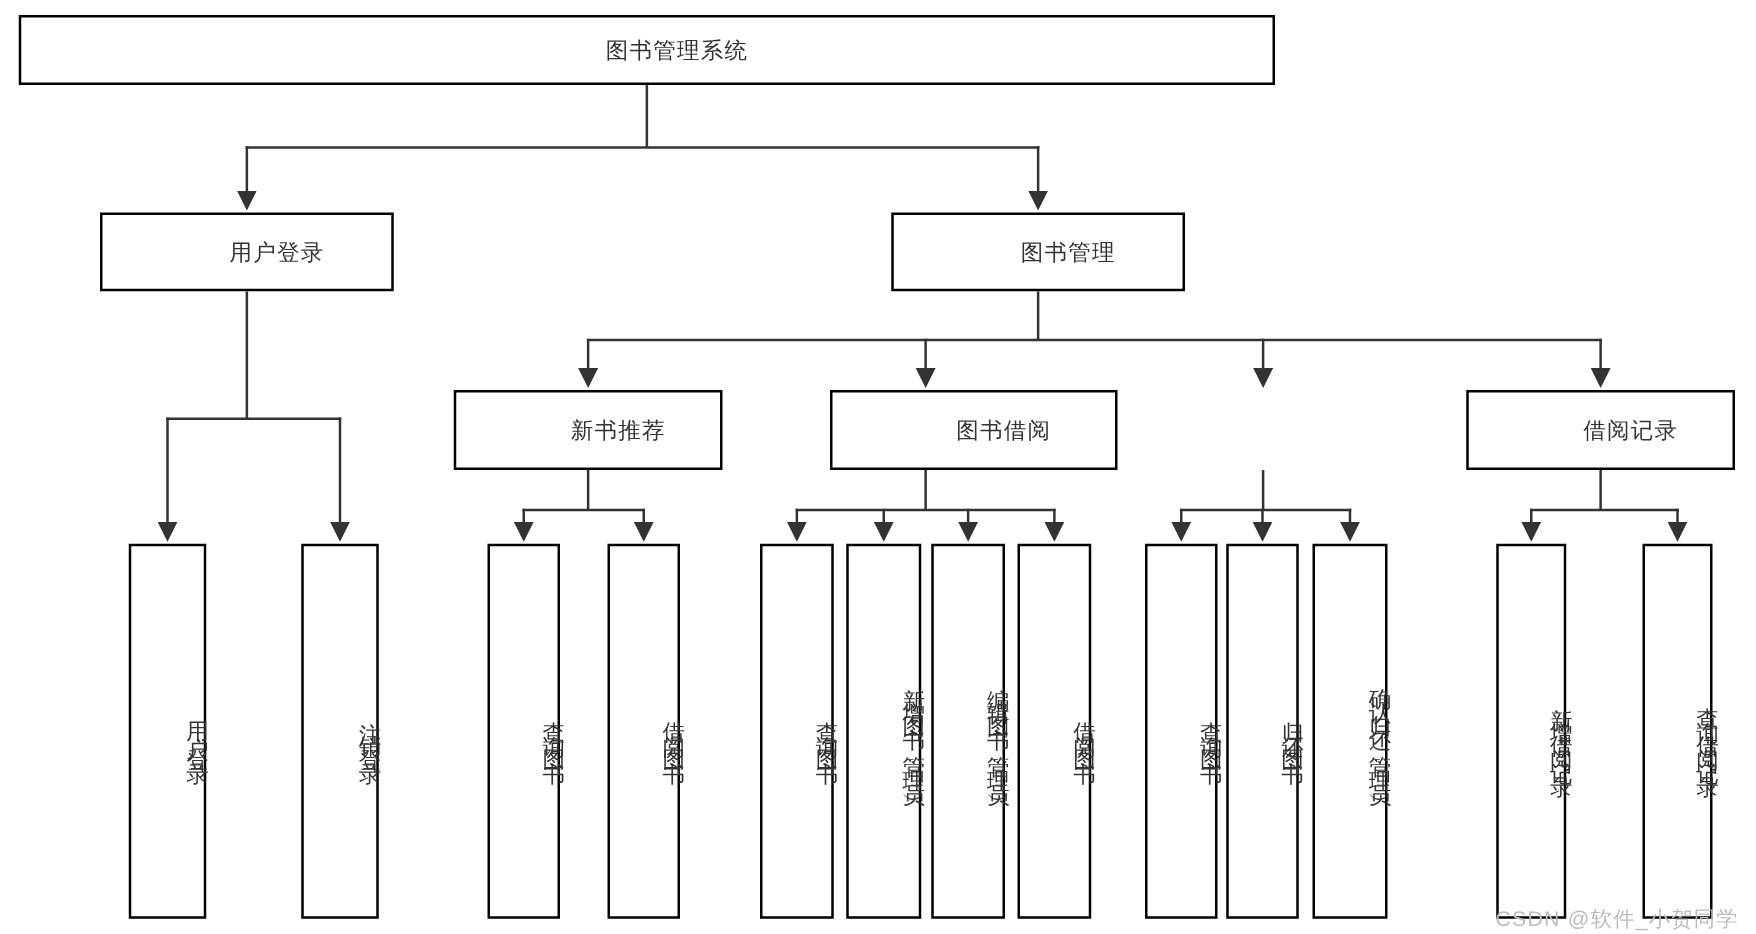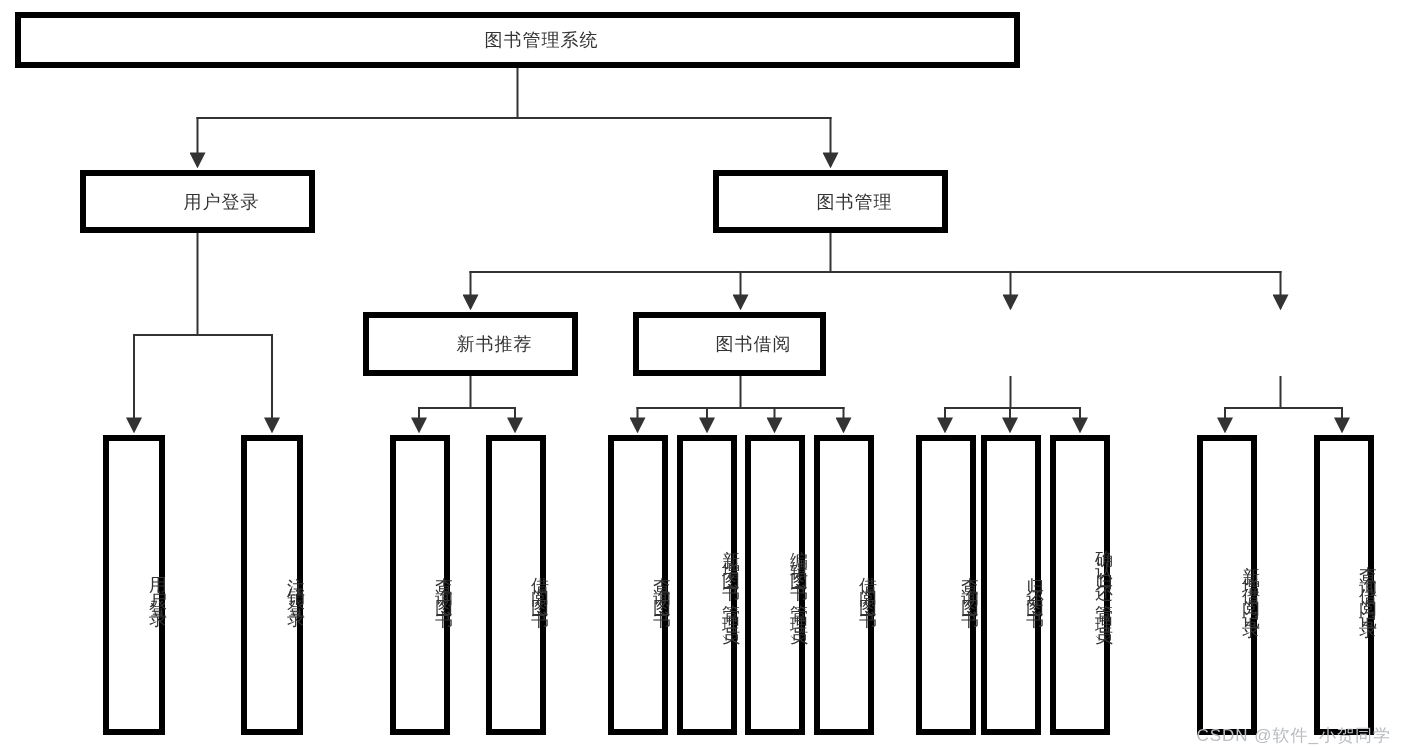--- a/index.html
+++ b/index.html
@@ -19,21 +19,21 @@
     position: absolute;
     left: 0;
     top: 0;
     width: 1405px;
     height: 747px;
     pointer-events: none;
   }
   .node {
     position: absolute;
     box-sizing: border-box;
-    border: 6px solid #000000;
+    border: 2px solid #000000;
     background: #ffffff;
     display: flex;
     align-items: center;
     justify-content: center;
     color: #333333;
     font-size: 18px;
     letter-spacing: 1px;
     padding-left: 48px;
   }
   .node .v {
@@ -113,22 +113,25 @@
   <div class="node" style="left:80px;top:170px;width:235px;height:63px">
     <span>用户登录</span>
   </div>
   <div class="node" style="left:363px;top:312px;width:215px;height:64px">
     <span>新书推荐</span>
   </div>
 
   <div class="node" style="left:713px;top:170px;width:235px;height:63px">
     <span>图书管理</span>
   </div>
-  <div class="node" style="left:633px;top:312px;width:193px;height:64px">
+  <div class="node" style="left:664px;top:312px;width:230px;height:64px">
     <span>图书借阅</span>
+  </div>
+  <div class="node" style="left:1173px;top:312px;width:215px;height:64px">
+    <span>借阅记录</span>
   </div>
 
   <div class="node" style="left:103px;top:435px;width:62px;height:300px">
     <span class="v">用户登录</span>
   </div>
   <div class="node" style="left:241px;top:435px;width:62px;height:300px">
     <span class="v">注销登录</span>
   </div>
 
   <div class="node" style="left:390px;top:435px;width:58px;height:300px">

